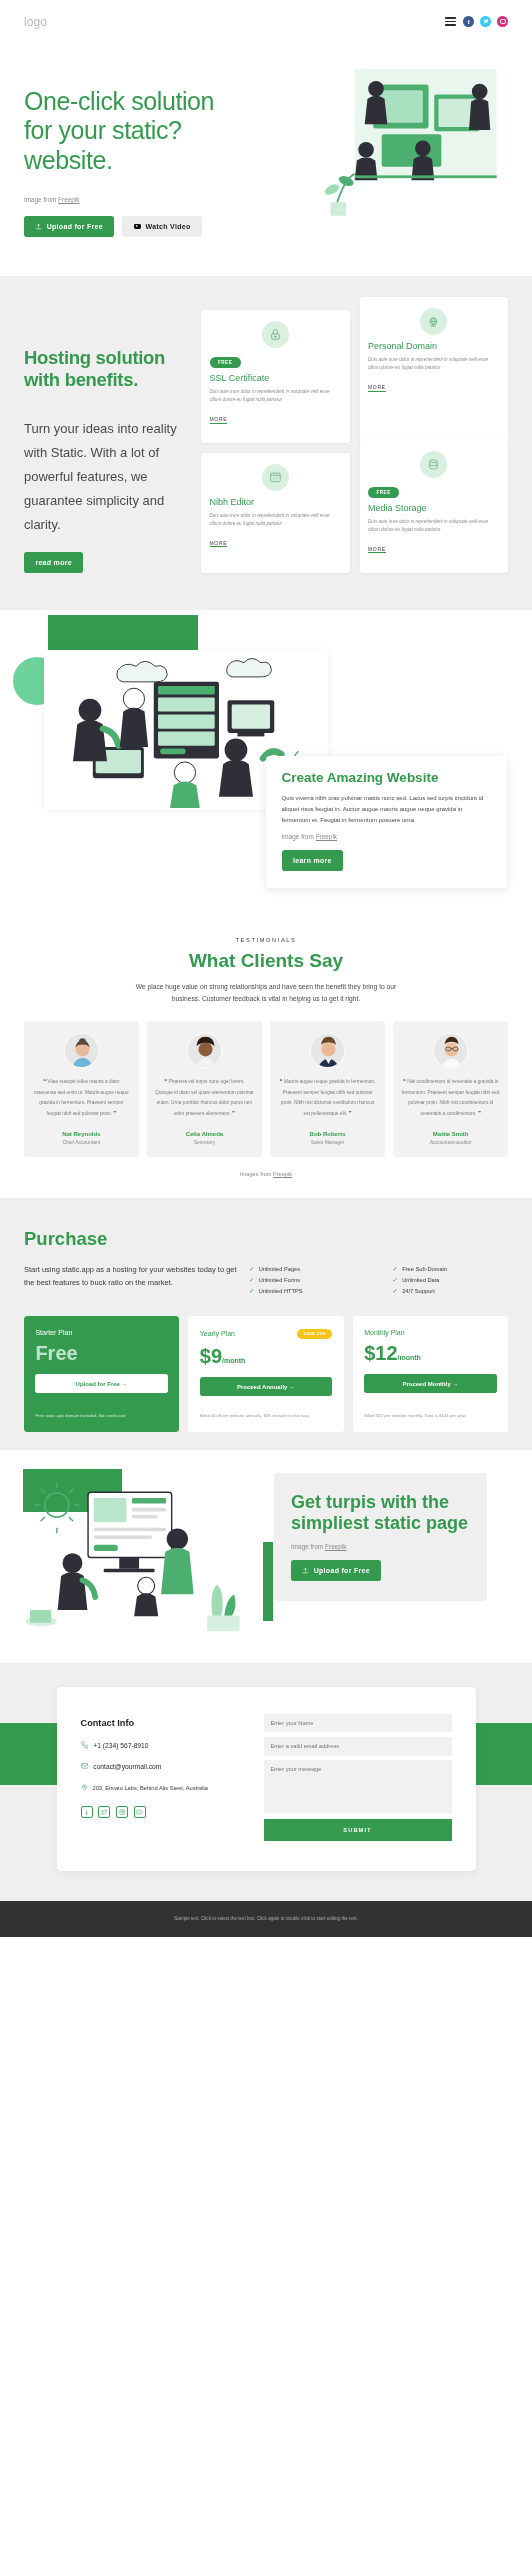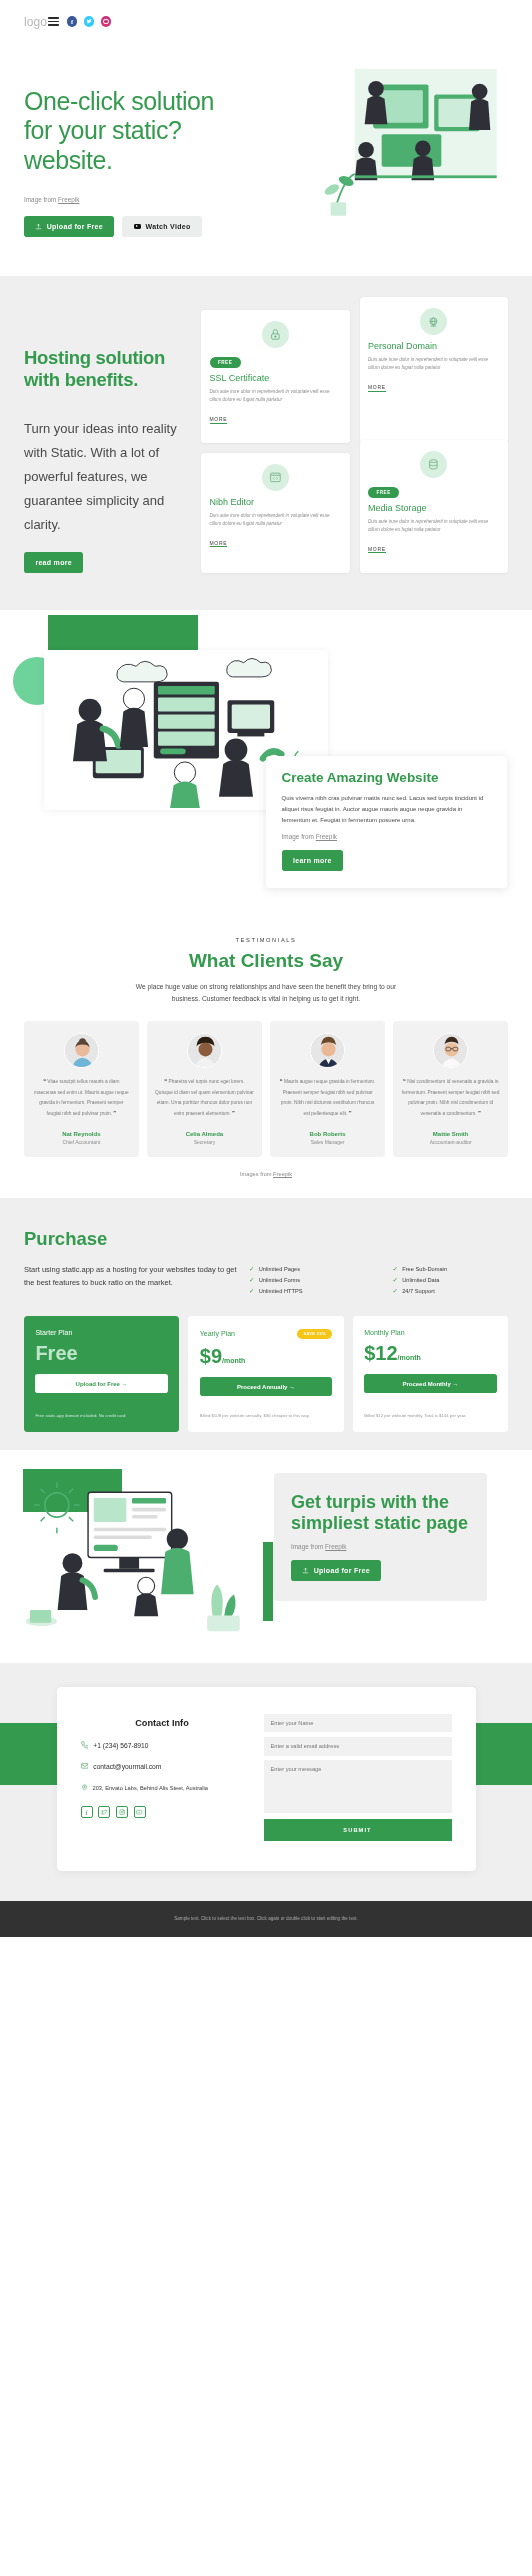--- a/index.html
+++ b/index.html
@@ -11,21 +11,21 @@
     width: 532px;
     overflow-x: hidden;
   }
   .page { width: 532px; position: relative; }
 
   
   .header {
     height: 43px;
     display: flex;
     align-items: center;
-    justify-content: flex-start;
+    justify-content: space-between;
     padding: 0 24px;
     background: #fff;
   }
   .logo { color: #b9b9b9; font-size: 12px; letter-spacing: 0.1px; }
   .header-right { display: flex; align-items: center; gap: 6.4px; }
   .burger { display: flex; flex-direction: column; gap: 2.1px; cursor: pointer; padding: 1.4px; }
   .burger i { display: block; width: 10.6px; height: 1.4px; background: #2b2b2b; border-radius: 0.7px; }
   .soc { width: 10.6px; height: 10.6px; border-radius: 50%; display: inline-flex;
          align-items: center; justify-content: center; color: #fff; font-size: 6.4px;
          font-weight: bold; font-family: "Liberation Serif", serif; }
@@ -155,21 +155,21 @@
   .st-card h2 { color: #349a4e; font-size: 18px; font-weight: bold; line-height: 1.2; margin-bottom: 8.5px; }
   .st-card .credit { margin-bottom: 10px; }
 
   
   .contact-wrap { background: #efefef; padding: 24px 0 30px; position: relative; }
   .cgreen-l { position: absolute; left: 0; top: 60px; width: 65px; height: 62px; background: #349a4e; }
   .cgreen-r { position: absolute; right: 0; top: 60px; width: 65px; height: 62px; background: #349a4e; }
   .ccard { position: relative; margin: 0 auto; width: 419px; background: #fff; border-radius: 4.3px;
            padding: 21px 24px 30px; display: flex; gap: 20px; box-shadow: 0 1.4px 8.5px rgba(0,0,0,.06); z-index: 2; }
   .cinfo { width: 163px; padding-top: 10px; }
-  .cinfo h3 { font-size: 9.2px; font-weight: bold; color: #1f1f1f; margin-bottom: 12.8px; text-align: center; }
+  .cinfo h3 { font-size: 9.2px; font-weight: bold; color: #1f1f1f; margin-bottom: 12.8px; }
   .crow { display: flex; align-items: flex-start; gap: 5px; margin-bottom: 11.4px;
           font-size: 6.7px; color: #2b2b2b; line-height: 1.5; }
   .crow.small { font-size: 5.7px; color: #3b3b3b; }
   .cico { color: #349a4e; flex-shrink: 0; line-height: 1; }
   .csoc { display: flex; gap: 5.7px; margin-top: 14px; }
   .csoc span { width: 12px; height: 12px; border: 0.9px solid #349a4e; border-radius: 2.1px;
                display: flex; align-items: center; justify-content: center; color: #349a4e;
                font-size: 6.4px; font-family: "Liberation Serif", serif; cursor: pointer; }
   .cform { flex: 1; padding-top: 5.7px; }
   .cform input, .cform textarea {

